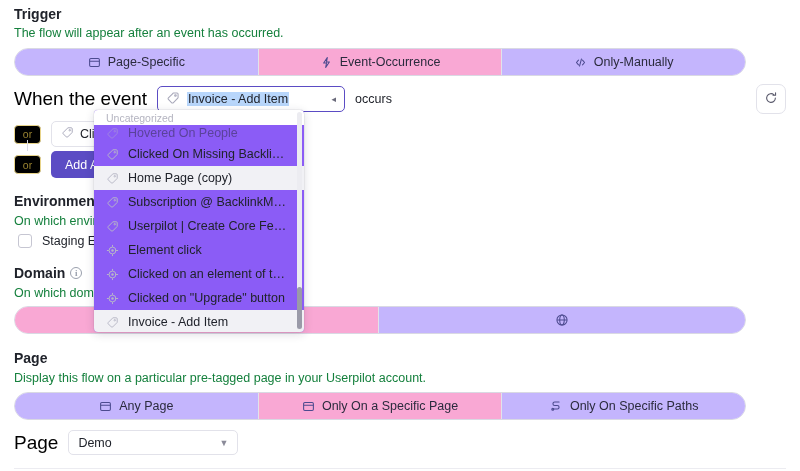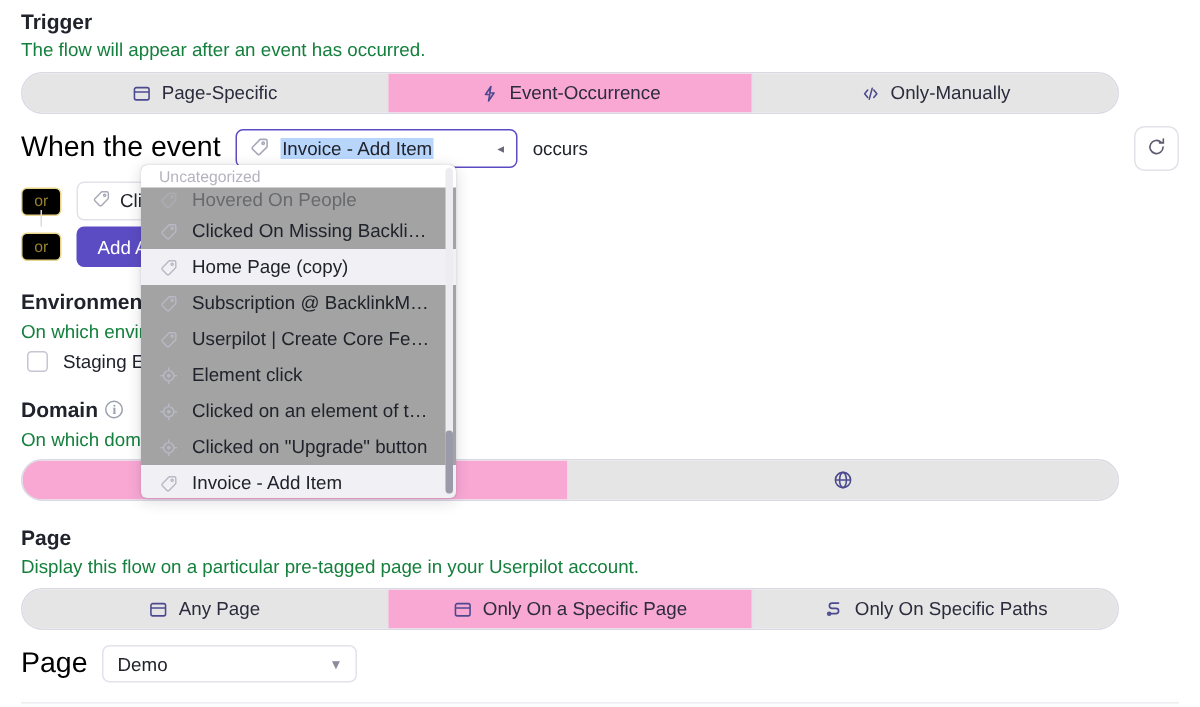--- a/index.html
+++ b/index.html
@@ -52,21 +52,21 @@
   }
   .tab {
     flex: 1 1 0;
     display: flex;
     align-items: center;
     justify-content: center;
     gap: 7px;
     font-size: 12.5px;
     color: #2b2b3d;
     border-right: 1px solid #e2e2ea;
-    background: #e5e5e5;
+    background: #c4b5fd;
     height: 100%;
     cursor: pointer;
   }
   .tab:last-child { border-right: none; }
   .tab.selected { background: #f9a8d4; }
   .tab .ticon { display:inline-flex; align-items:center; color:#4c4a8f; }
 
   
   #trigger-title { position:absolute; left:14px; top:6px; }
   #trigger-sub   { position:absolute; left:14px; top:26px; }
@@ -206,21 +206,21 @@
     position:relative;
     cursor:pointer;
   }
   .select-box .dn { position:absolute; right:9px; font-size:9px; color:#8b8b99; }
 
   
   #event-dropdown {
     position: absolute;
     left: 94px; top: 110px;
     width: 210px; height: 222px;
-    background: #a3a3a3;
+    background: #8b5cf6;
     border-radius: 4px;
     box-shadow: 0 2px 10px rgba(30,30,60,0.16), 0 0 0 1px rgba(30,30,60,0.05);
     overflow: hidden;
     z-index: 40;
     padding-left: 12px;
   }
   .dd-group-header {
     position: absolute; top: 0; left: 0; right: 0;
     height: 15px;
     padding-left: 12px;

